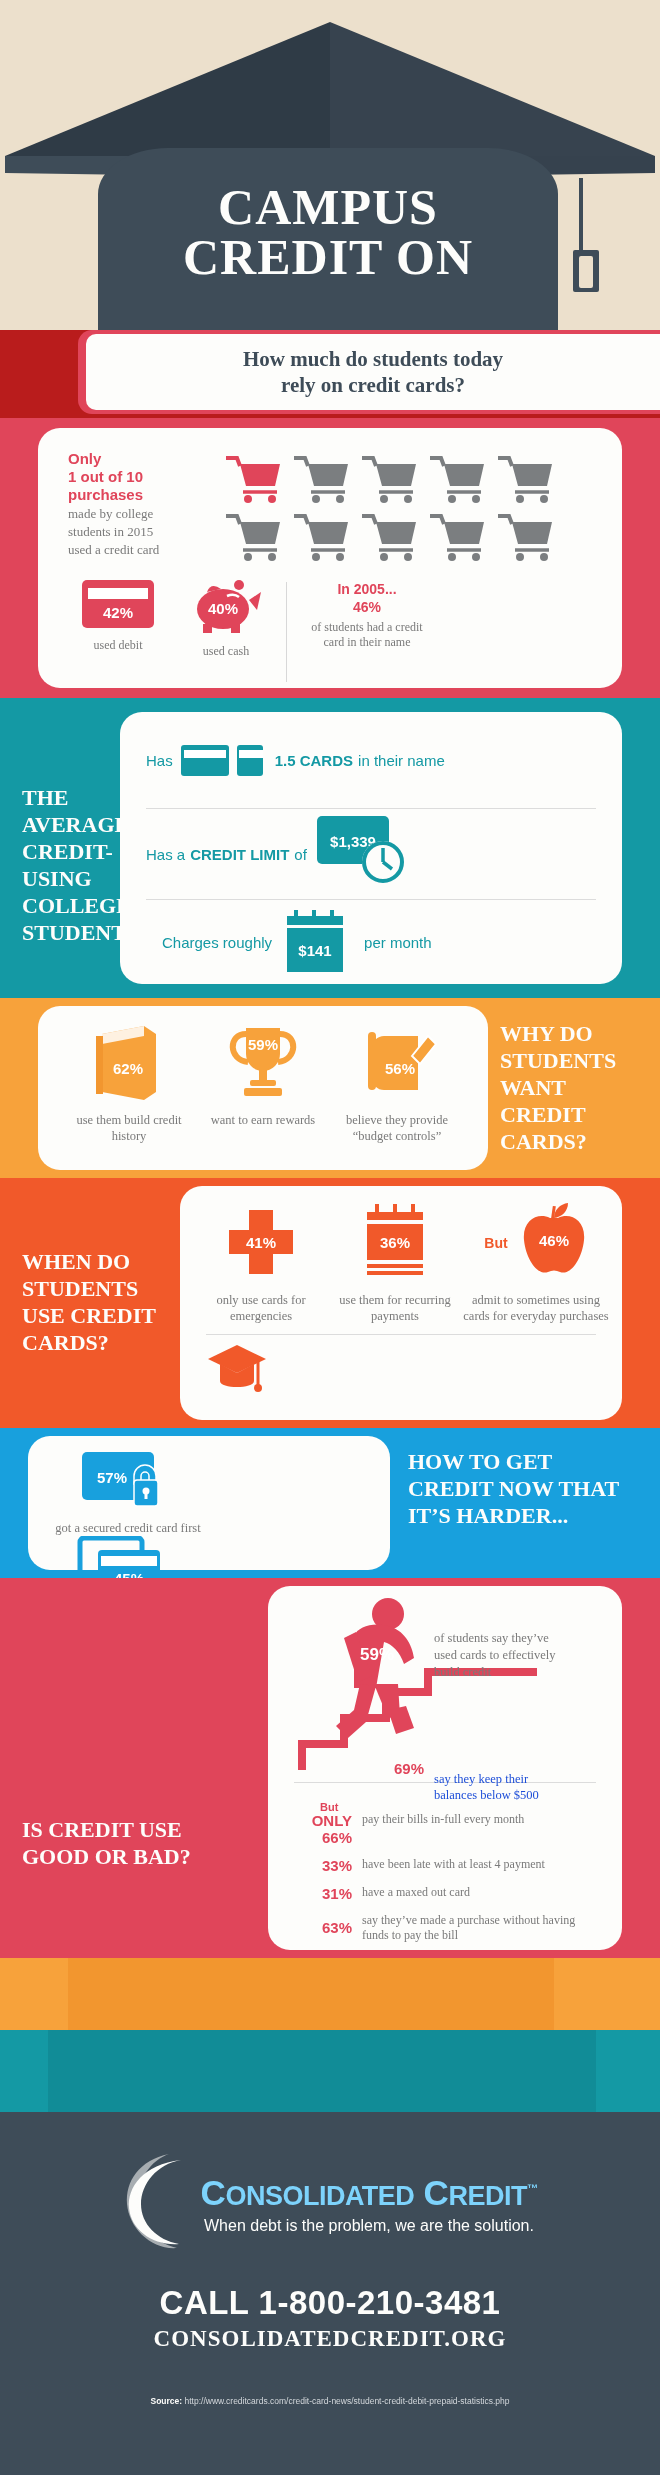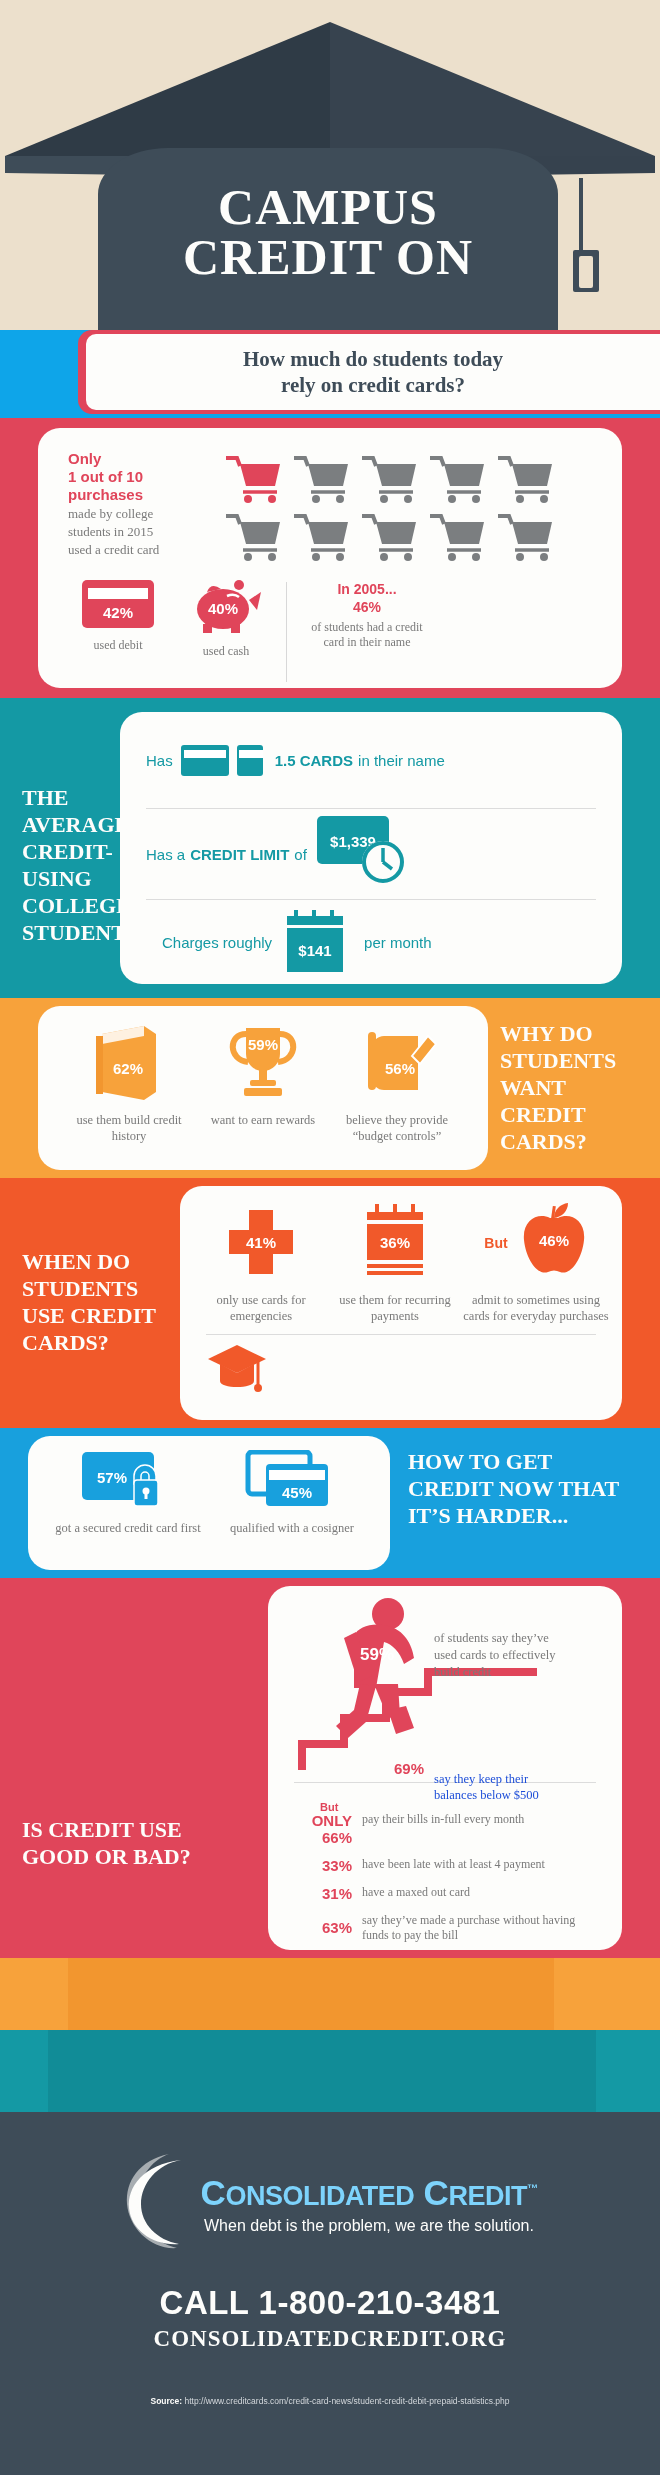--- a/index.html
+++ b/index.html
@@ -47,21 +47,21 @@
   .tassel {
     position: absolute;
     left: 573px; top: 178px;
     z-index: 7;
   }
 
   
   .subtitle-band {
     position: relative;
     height: 88px;
-    background: #0ea5e9;
+    background: #b91c1c;
   }
   .subtitle-accent {
     position: absolute;
     left: 78px; top: 0;
     width: 582px; height: 84px;
     background: #e0455a;
     border-radius: 14px 0 0 14px;
   }
   .subtitle-card {
     position: absolute;
@@ -496,21 +496,21 @@
         <circle cx="50" cy="45" r="4" fill="#f1592a"></circle>
       </svg>
     </div>
   </div>
 </div>
 
 <div class="band sec5">
   <div class="band-bg"></div>
   <div class="side-title" style="left:408px; top:20px; width:222px;">HOW TO GET CREDIT NOW THAT IT’S HARDER...</div>
   <div class="panel">
-    <div class="icon-row3" style="padding:14px 0 0 16px;">
+    <div class="icon-row3" style="padding:14px 0 0 16px;flex-direction:column;">
       <div class="ir-item" style="width:168px;">
         <svg width="100" height="60" viewBox="0 0 100 60">
           <rect x="4" y="2" width="72" height="48" rx="5" fill="#18a0dd"></rect>
           <text x="34" y="33" text-anchor="middle" font-family="Liberation Sans, sans-serif" font-size="15" font-weight="bold" fill="#ffffff">57%</text>
           <path d="M56 26 a11 11 0 0 1 22 0 v8 h-7 v-8 a4 4 0 0 0 -8 0 v8 h-7 Z" fill="#18a0dd" stroke="#ffffff" stroke-width="1.5"></path>
           <rect x="56" y="30" width="24" height="26" rx="3" fill="#18a0dd" stroke="#ffffff" stroke-width="1.5"></rect>
           <circle cx="68" cy="41" r="3.5" fill="#ffffff"></circle>
           <rect x="66.5" y="41" width="3" height="8" fill="#ffffff"></rect>
         </svg>
         <div class="ir-cap">got a secured credit card first</div>

